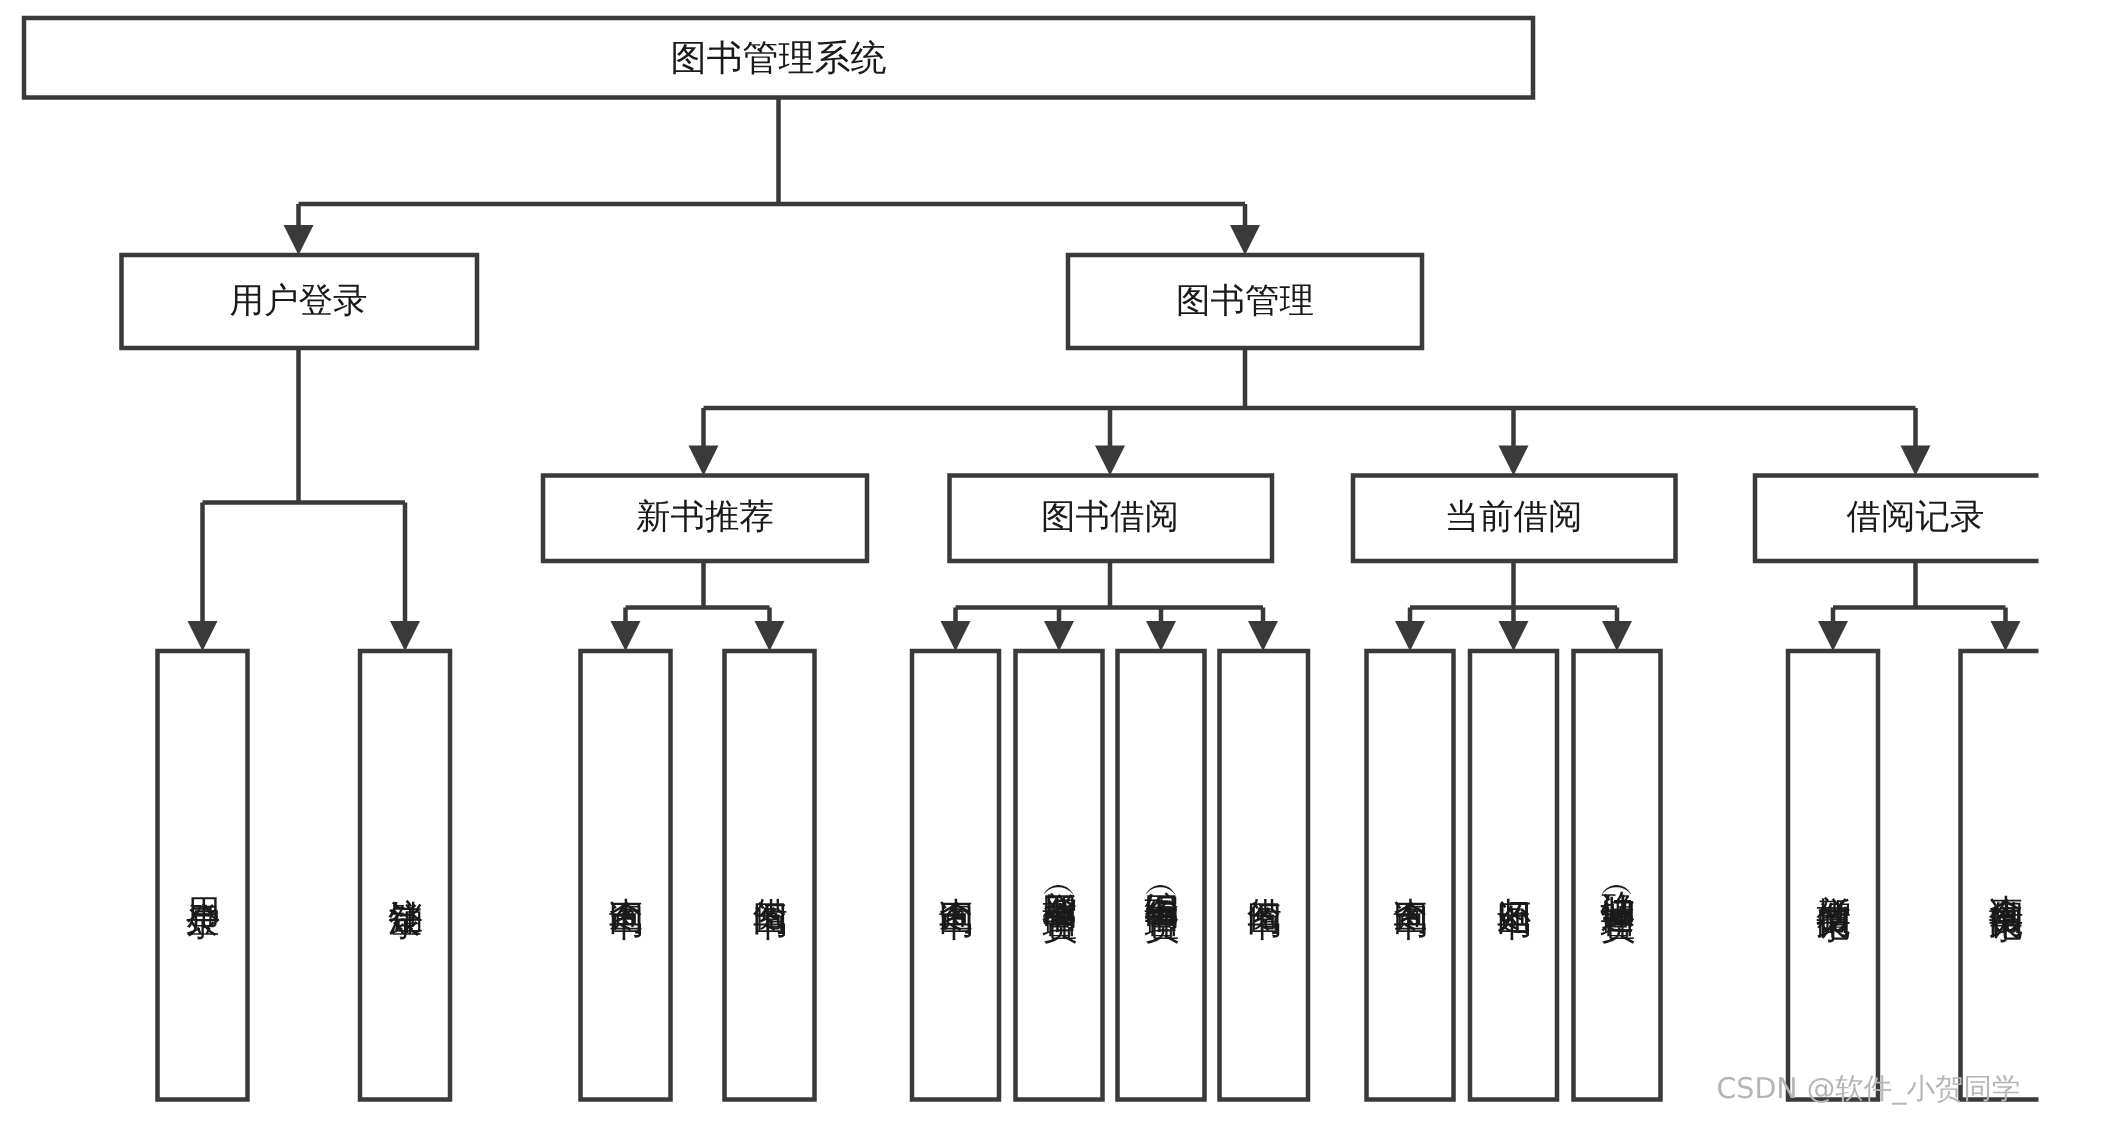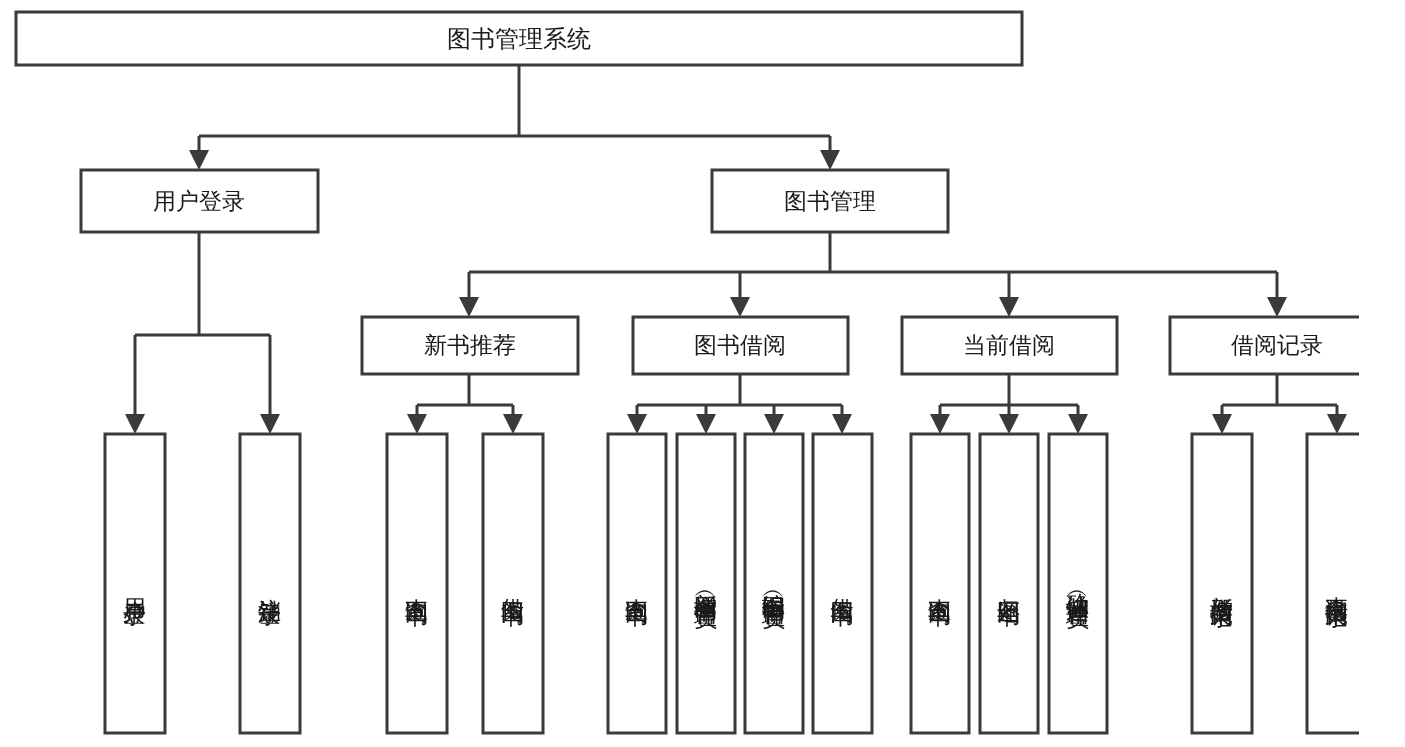--- a/index.html
+++ b/index.html
@@ -234,13 +234,14 @@
     <span class="vlabel">确认归还（管理员）</span>
   </div>
 
   <div class="vlabel-wrap" style="left:1192px; top:434px; width:60px; height:299px;">
     <span class="vlabel">新增借阅记录</span>
   </div>
   <div class="vlabel-wrap" style="left:1307px; top:434px; width:60px; height:299px;">
     <span class="vlabel">查询借阅记录</span>
   </div>
 
+  <div class="watermark">CSDN @软件_小贺同学</div>
 </div>
 
 </body></html>

